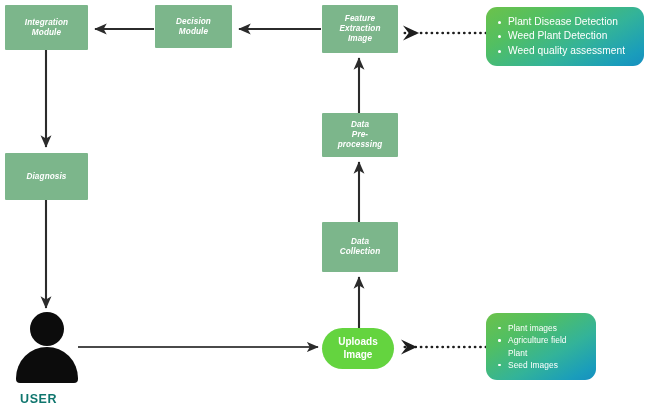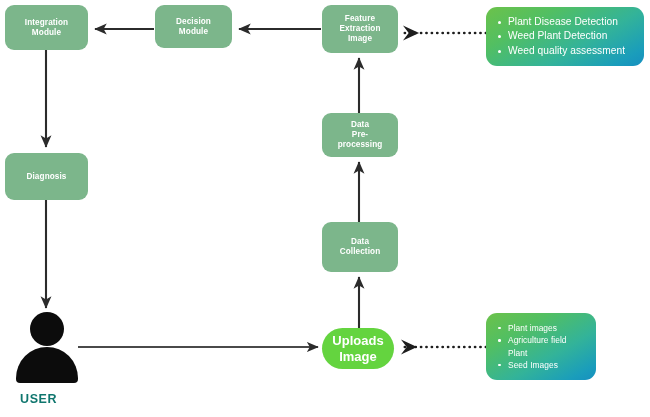--- a/index.html
+++ b/index.html
@@ -32,30 +32,31 @@
     display: flex;
     align-items: center;
     justify-content: center;
     text-align: center;
     color: #ffffff;
     line-height: 1.22;
     z-index: 3;
   }
   .node-module {
     background: #7cb68b;
-    border-radius: 9px;
+    border-radius: 1px;
     font-size: 8.2px;
     font-weight: 700;
     letter-spacing: 0.1px;
     padding: 2px 12px;
+    font-style: italic;
   }
   .node-pill {
     background: #64d43f;
     border-radius: 24px;
-    font-size: 13px;
+    font-size: 10px;
     font-weight: 700;
     padding: 2px 4px;
   }
   .node-label-text {
     display: block;
     white-space: pre-line;
   }
   .node-list {
     border-radius: 11px;
     align-items: center;

